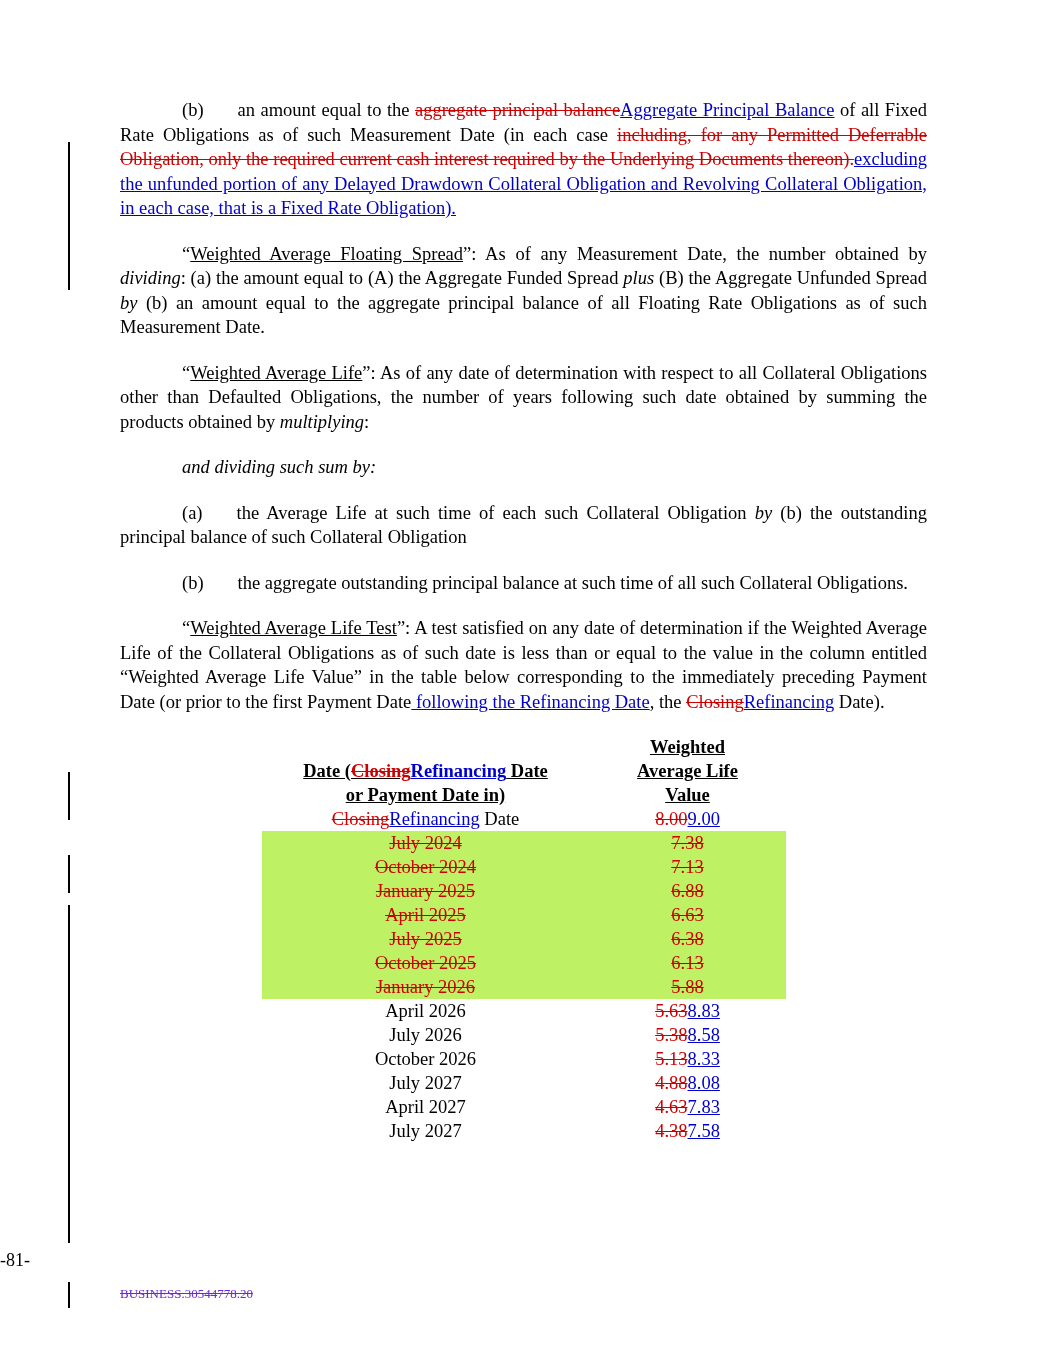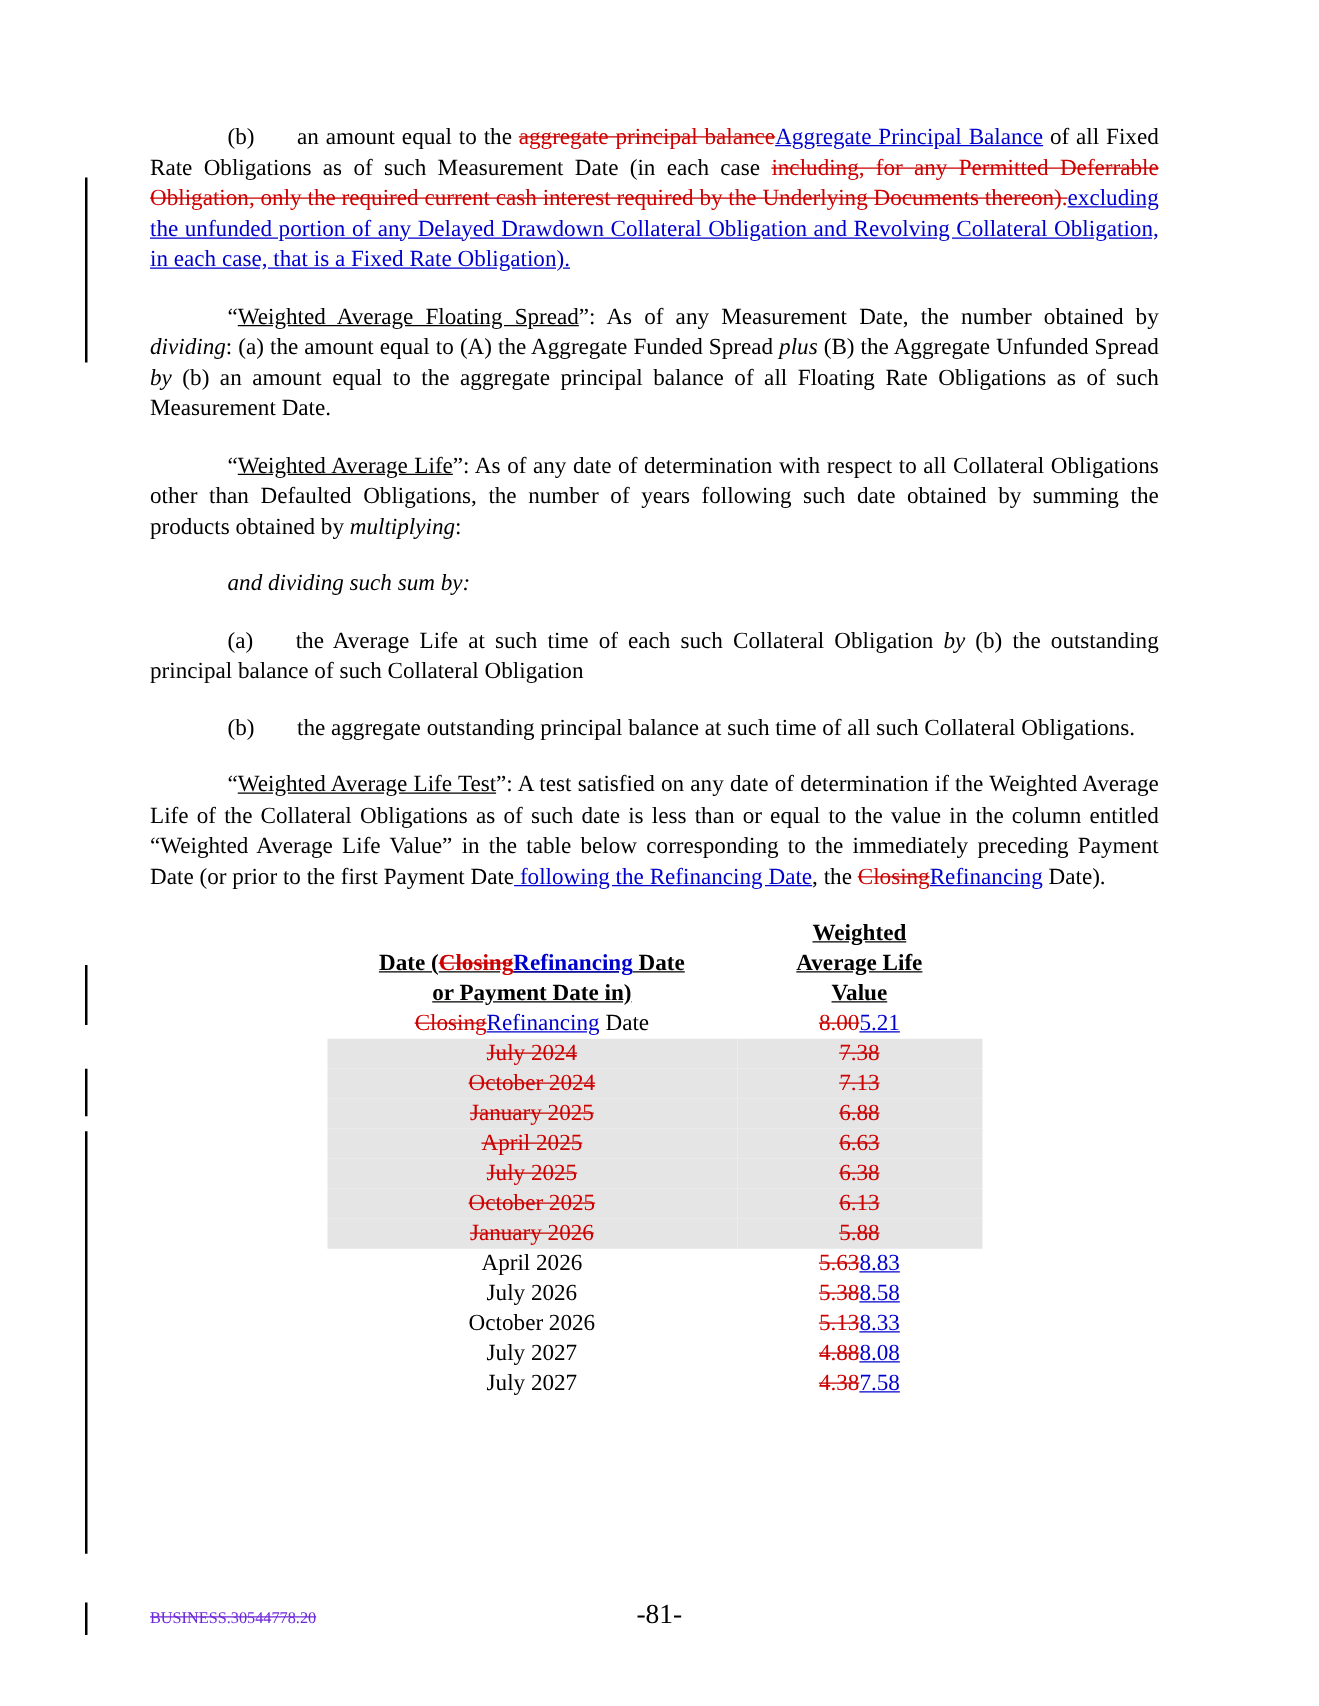--- a/index.html
+++ b/index.html
@@ -67,29 +67,27 @@
   }
   table.walt th {
     font-weight: bold;
     text-decoration: underline;
     padding-bottom: 0;
     vertical-align: bottom;
     text-align: center;
   }
   .col-date { width: 300px; }
   .col-val { width: 168px; }
-  tr.hl td { background: #e5e5e5; }
+  tr.hl td { background: #bef264; }
   .footer-num {
     position: absolute;
     left: 0;
     right: 0;
     top: 1250px;
-    text-align: center;
-    font-size: 22px;
-    margin-top: 28px;
+    font-size: 18px;
   }
   .footer-doc {
     position: absolute;
     left: 120px;
     top: 1286px;
     font-size: 13px;
     color: #6d28d9;
     text-decoration: line-through;
     font-family: "Liberation Serif", serif;
   }
@@ -145,21 +143,21 @@
           <th class="col-val">
             <div>Weighted</div>
             <div>Average Life </div>
             <div>Value</div>
           </th>
         </tr>
       </thead>
       <tbody>
         <tr>
           <td class="col-date"><span class="del">Closing</span><span class="ins">Refinancing</span><span> Date</span></td>
-          <td class="col-val"><span class="del">8.00</span><span class="ins">5.21</span></td>
+          <td class="col-val"><span class="del">8.00</span><span class="ins">9.00</span></td>
         </tr>
         <tr class="hl">
           <td class="col-date"><span class="del">July 2024</span></td>
           <td class="col-val"><span class="del">7.38</span></td>
         </tr>
         <tr class="hl">
           <td class="col-date"><span class="del">October 2024</span></td>
           <td class="col-val"><span class="del">7.13</span></td>
         </tr>
         <tr class="hl">
@@ -190,20 +188,24 @@
           <td class="col-date">July 2026</td>
           <td class="col-val"><span class="del">5.38</span><span class="ins">8.58</span></td>
         </tr>
         <tr>
           <td class="col-date">October 2026</td>
           <td class="col-val"><span class="del">5.13</span><span class="ins">8.33</span></td>
         </tr>
         <tr>
           <td class="col-date">July 2027</td>
           <td class="col-val"><span class="del">4.88</span><span class="ins">8.08</span></td>
+        </tr>
+        <tr>
+          <td class="col-date">April 2027</td>
+          <td class="col-val"><span class="del">4.63</span><span class="ins">7.83</span></td>
         </tr>
         <tr>
           <td class="col-date">July 2027</td>
           <td class="col-val"><span class="del">4.38</span><span class="ins">7.58</span></td>
         </tr>
       </tbody>
     </table>
   </div>
 
   <div class="footer-num">-81-</div>

